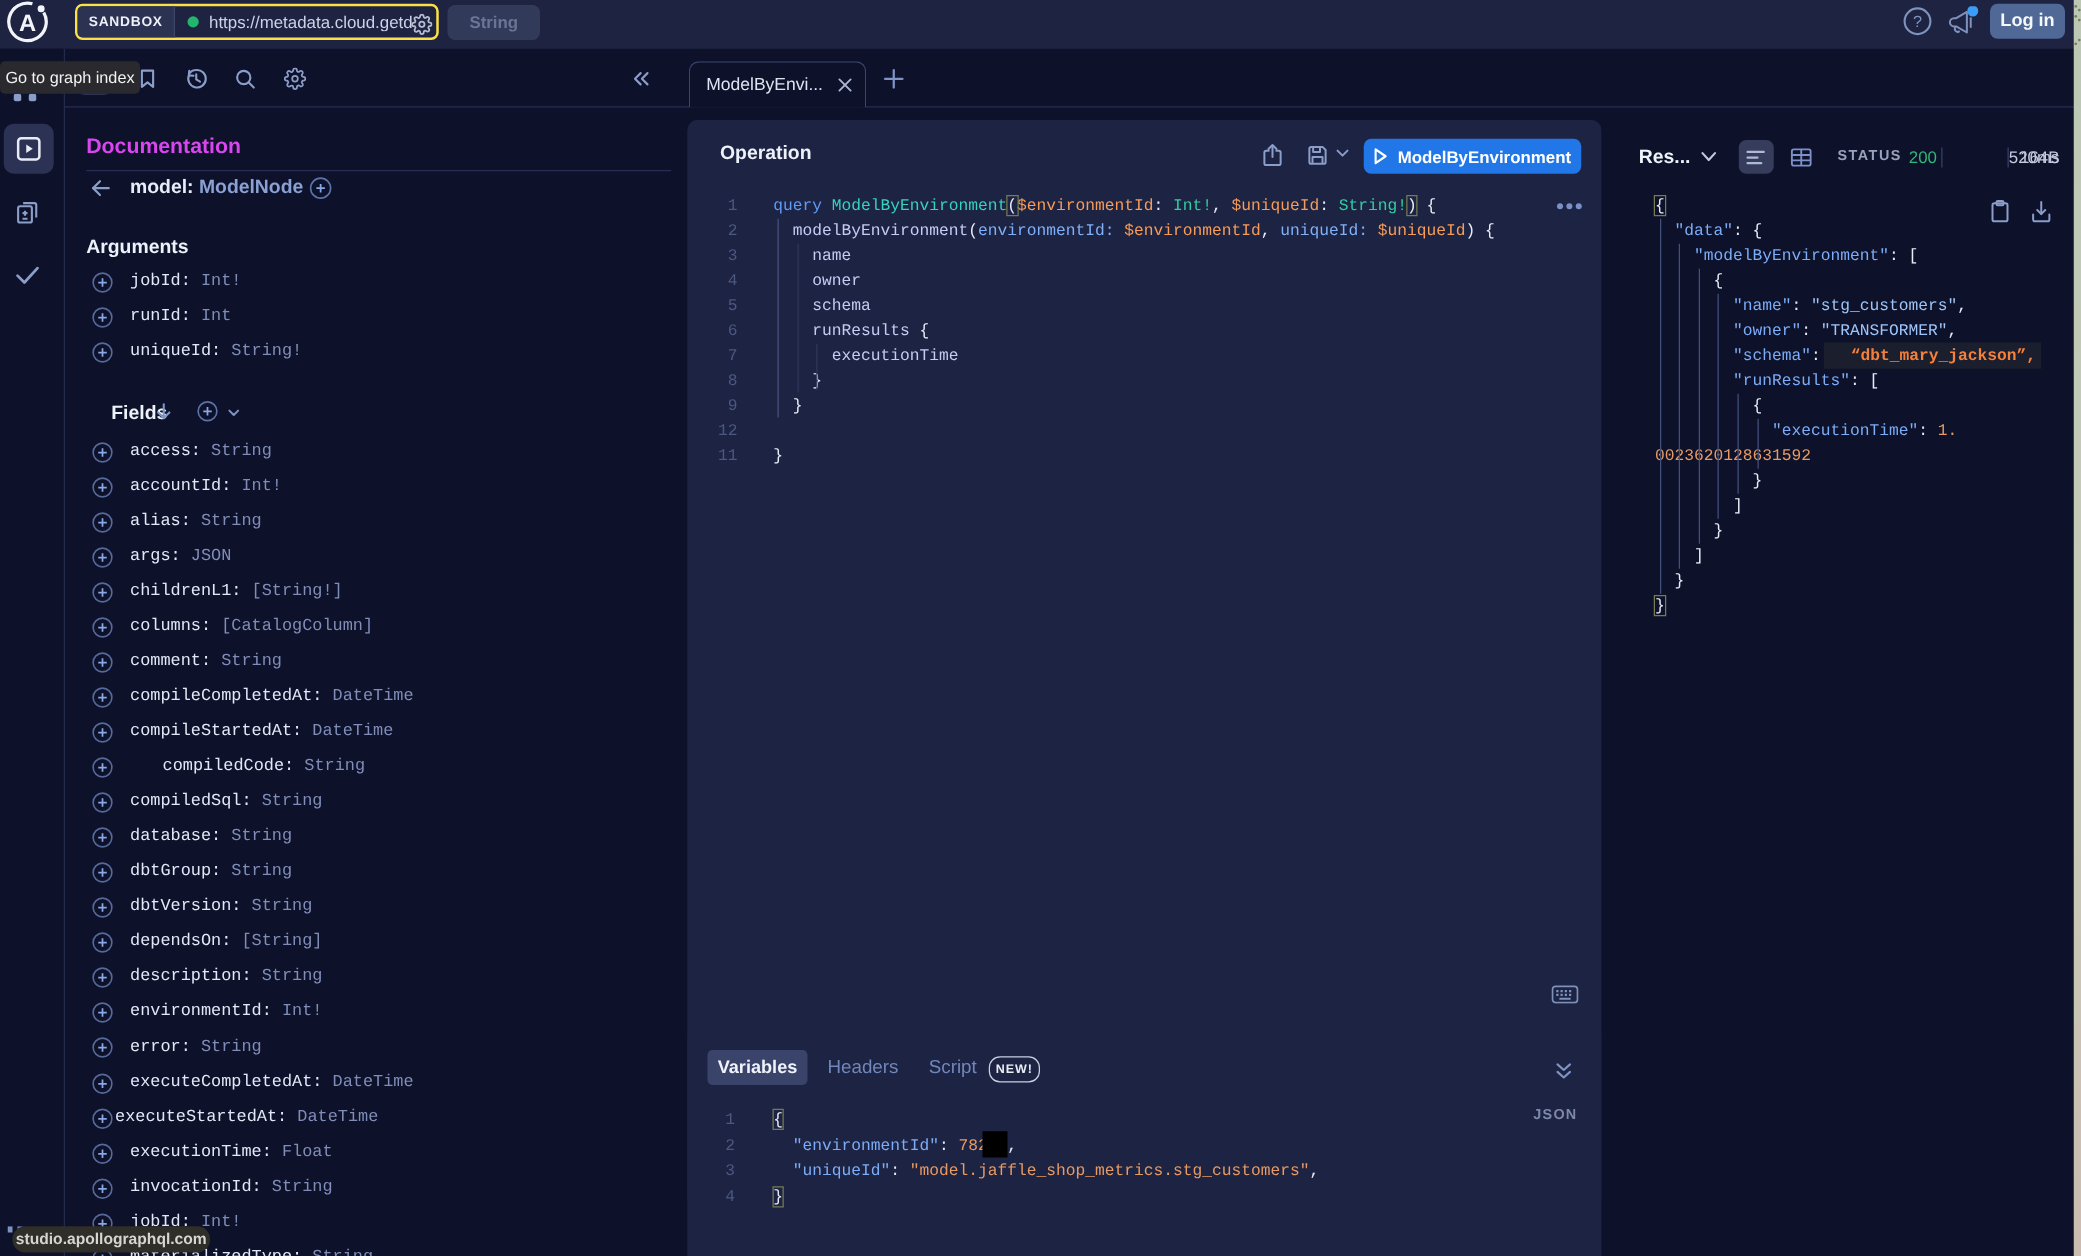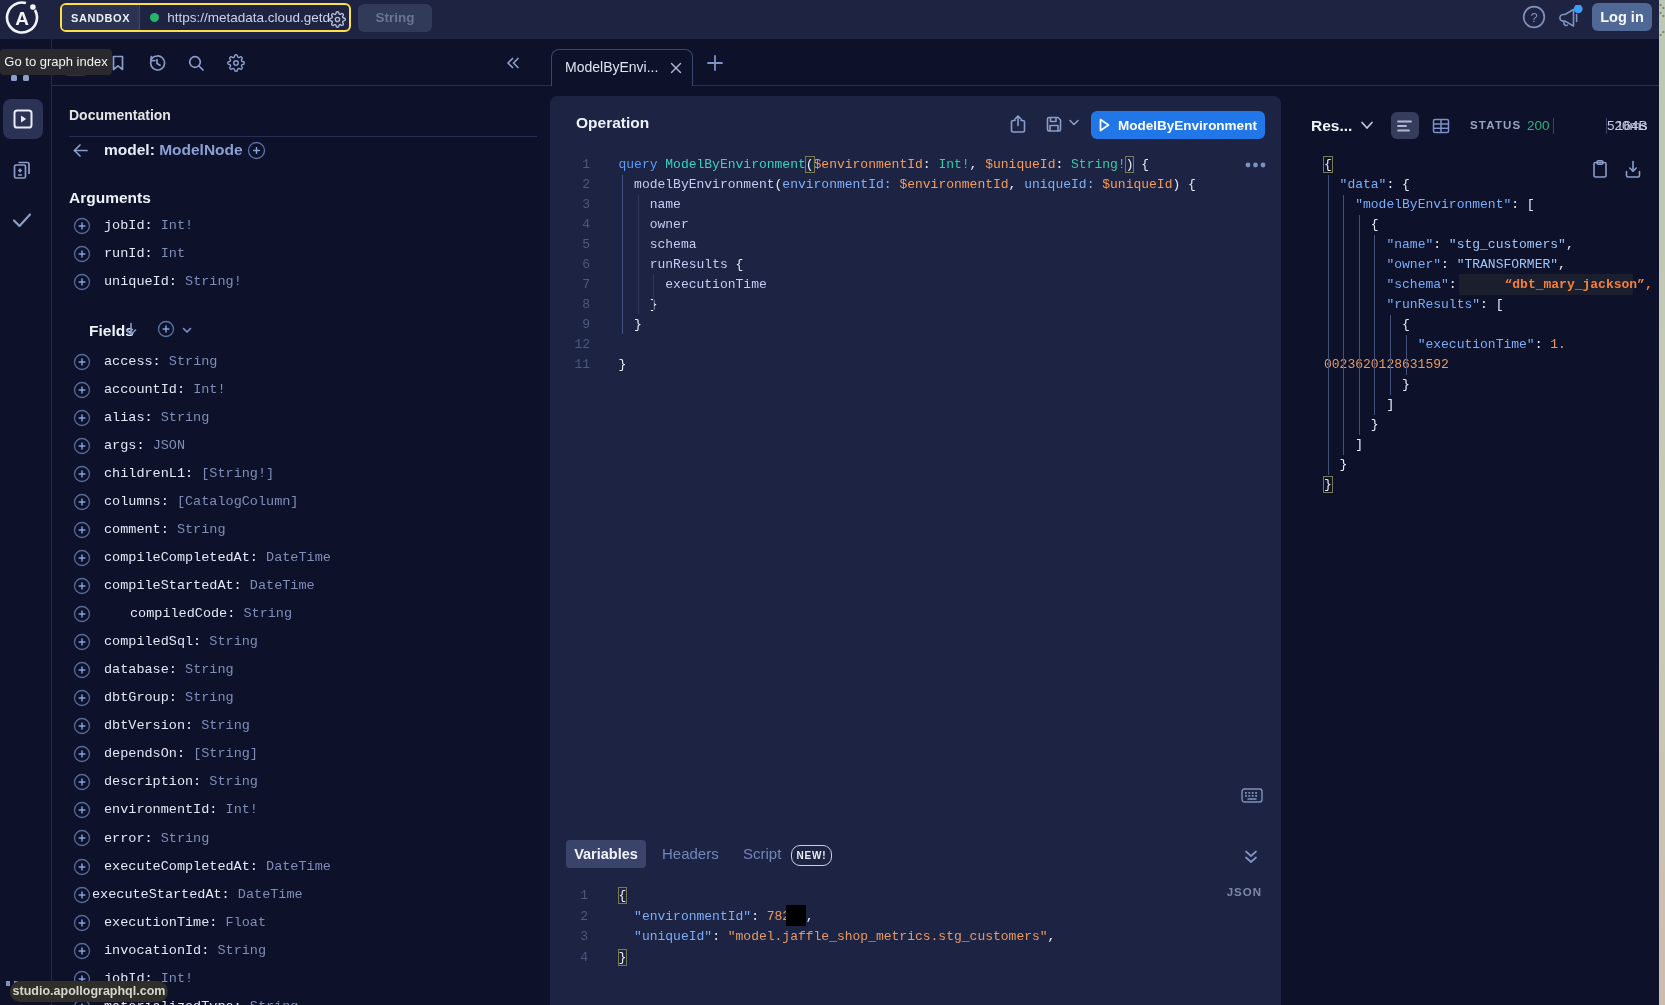--- a/index.html
+++ b/index.html
@@ -14,21 +14,21 @@
 #gurl { display:flex; align-items:center; gap:8px; padding:0 10px; }
 #gdot { width:9px; height:9px; border-radius:50%; background:#23b56b; }
 #gurltxt { color:#ccd3e8; font-size:13.5px; width:172px; overflow:hidden; white-space:nowrap; }
 #publish { left:358px; top:4px; width:74px; height:28px; background:#323a59; border-radius:6px; color:#6a7494; font-size:13.5px; font-weight:bold; text-align:center; line-height:28px; }
 #login { left:1592px; top:3px; width:60px; height:28px; background:#4f6896; border-radius:6px; color:#f5f8fc; font-size:14.5px; font-weight:bold; text-align:center; line-height:28px; }
 #sidebar { left:0; top:39px; width:52px; height:966px; background:#0d1129; border-right:1px solid #232b4d; }
 #explorerbtn { left:3px; top:99px; width:40px; height:40px; background:#2b3254; border-radius:8px; }
 .hline { background:#272e52; height:1px; }
 #tooltip { left:0; top:49px; width:112px; height:26px; background:#2a2a2e; border-radius:4px; color:#f2f2f2; font-size:13px; line-height:26px; text-align:center; z-index:30; }
 #statuspill { left:10px; top:981px; width:158px; height:21px; background:#2f2e29; border-radius:10px; color:#d6d6d0; font-size:12.5px; font-weight:bold; line-height:21px; text-align:center; z-index:30; }
-#dochead { left:69px; top:107px; font-size:14px; font-weight:bold; color:#e5e5e5; }
+#dochead { left:69px; top:107px; font-size:17px; font-weight:bold; color:#d946ef; }
 #dochr { left:69px; top:136px; width:468px; }
 .h2 { font-size:15.5px; font-weight:bold; color:#eef2fa; }
 .fname { color:#e2e8f7; }
 .ftype { color:#7f8db8; }
 #tab { left:551px; top:49px; width:142px; height:37px; background:#0d1129; border:1px solid #3a4670; border-bottom:none; border-radius:8px 8px 0 0; z-index:5; }
 #tabtxt { left:13px; top:9px; font-size:14px; color:#dfe4f2; position:absolute; }
 #oppanel { left:550px; top:96px; width:731px; height:865px; background:#1d2342; border-radius:8px 8px 0 0; }
 #opheadtxt { left:26px; top:18px; font-size:15.5px; font-weight:bold; color:#edf1fa; position:absolute; }
 #runbtn { left:541px; top:15px; width:174px; height:28px; background:#2277e8; border-radius:6px; position:absolute; display:flex; align-items:center; justify-content:center; gap:8px; color:#fff; font-size:13.5px; font-weight:bold; }
 .lnum { position:absolute; width:40px; text-align:right; color:#4b5880; font-family:"Liberation Mono",monospace; font-size:13px; line-height:20px; }
@@ -495,21 +495,21 @@
 <div class="abs mono" style="left:1324px; top:295px;"><span class="cpun">        </span><span class="rkey">"runResults"</span><span class="cpun">: [</span></div>
 <div class="abs mono" style="left:1324px; top:315px;"><span class="cpun">          {</span></div>
 <div class="abs mono" style="left:1324px; top:335px;"><span class="cpun">            </span><span class="rkey">"executionTime"</span><span class="cpun">: </span><span class="rnum">1.</span></div>
 <div class="abs mono" style="left:1324px; top:355px;"><span class="rnum">0023620128631592</span></div>
 <div class="abs mono" style="left:1324px; top:375px;"><span class="cpun">          }</span></div>
 <div class="abs mono" style="left:1324px; top:395px;"><span class="cpun">        ]</span></div>
 <div class="abs mono" style="left:1324px; top:415px;"><span class="cpun">      }</span></div>
 <div class="abs mono" style="left:1324px; top:435px;"><span class="cpun">    ]</span></div>
 <div class="abs mono" style="left:1324px; top:455px;"><span class="cpun">  }</span></div>
 <div class="abs mono" style="left:1324px; top:475px;"><span class="cpun bbox">}</span></div>
-<div class="abs" style="left:1480.5px; top:275px; font-family:'Liberation Mono',monospace; font-size:13px; line-height:20px; font-weight:bold; color:#f5803c; white-space:pre;margin-left:24px;">“dbt_mary_jackson”,</div>
+<div class="abs" style="left:1480.5px; top:275px; font-family:'Liberation Mono',monospace; font-size:13px; line-height:20px; font-weight:bold; color:#f5803c; white-space:pre;">“dbt_mary_jackson”,</div>
 <div class="rguide" style="left:1327.5px; top:175px; height:300px;"></div>
 <div class="rguide" style="left:1343.1px; top:195px; height:260px;"></div>
 <div class="rguide" style="left:1358.7px; top:215px; height:220px;"></div>
 <div class="rguide" style="left:1374.3px; top:235px; height:180px;"></div>
 <div class="rguide" style="left:1389.9px; top:315px; height:80px;"></div>
 <div class="rguide" style="left:1405.5px; top:335px; height:40px;"></div>
 <div class="abs" id="scrollbar"></div>
 <svg class="icon" style="left:1659px;top:1px;" width="6" height="40" viewBox="0 0 6 40">
     <g fill="#79805f">
       <circle cx="1.6" cy="4" r="1.1"></circle>

